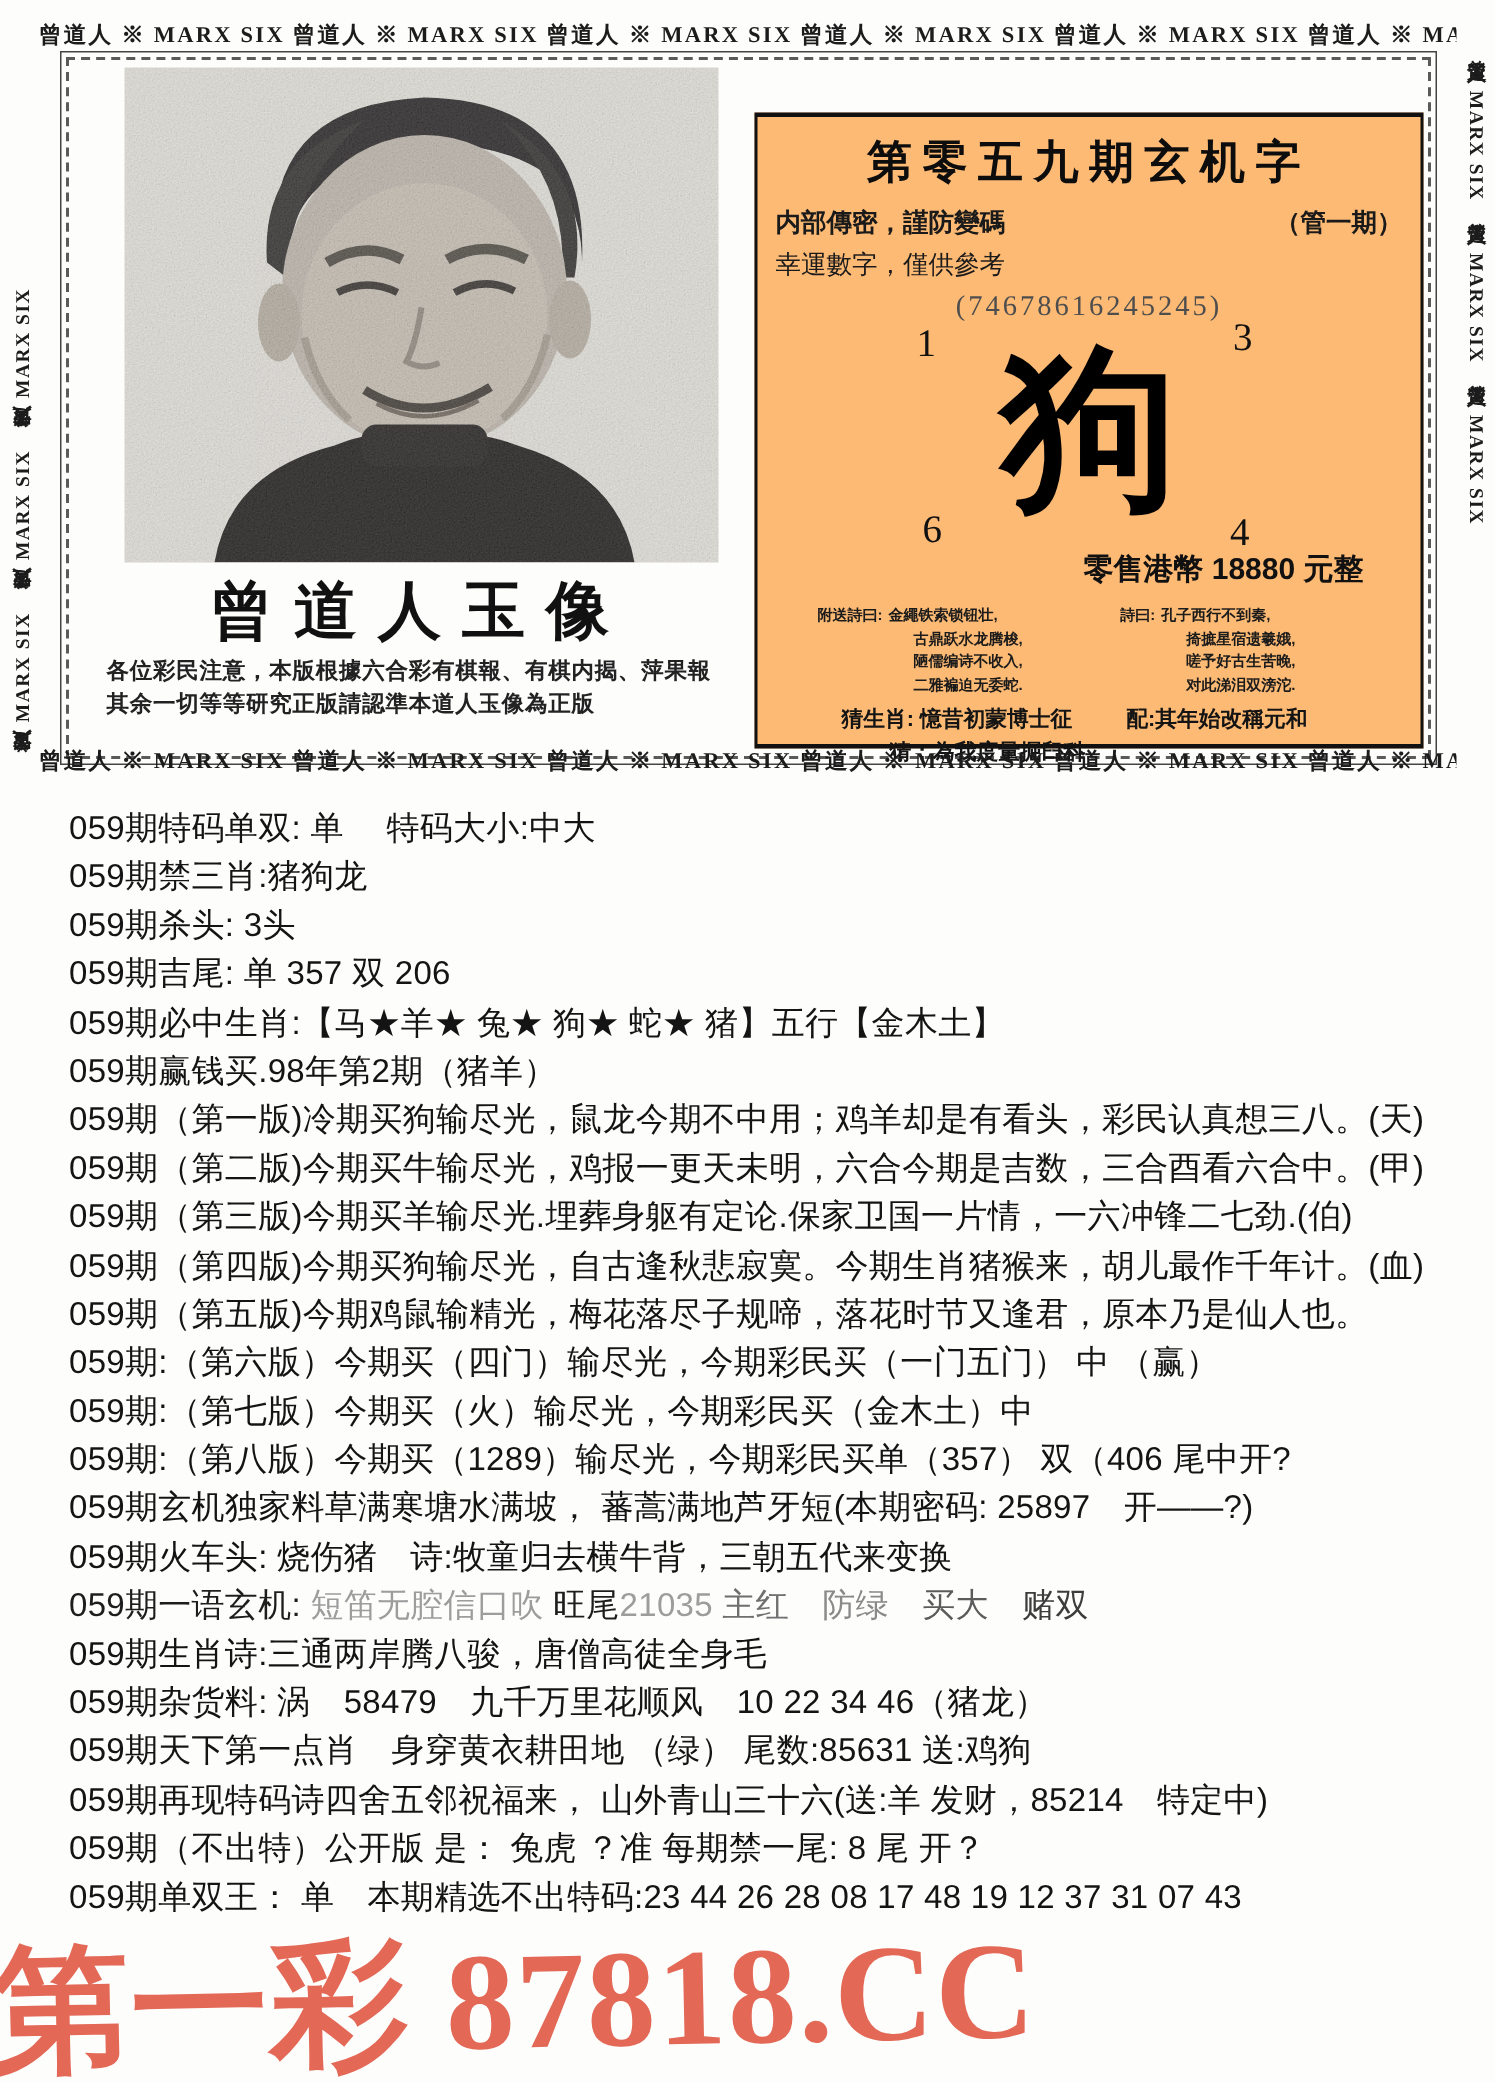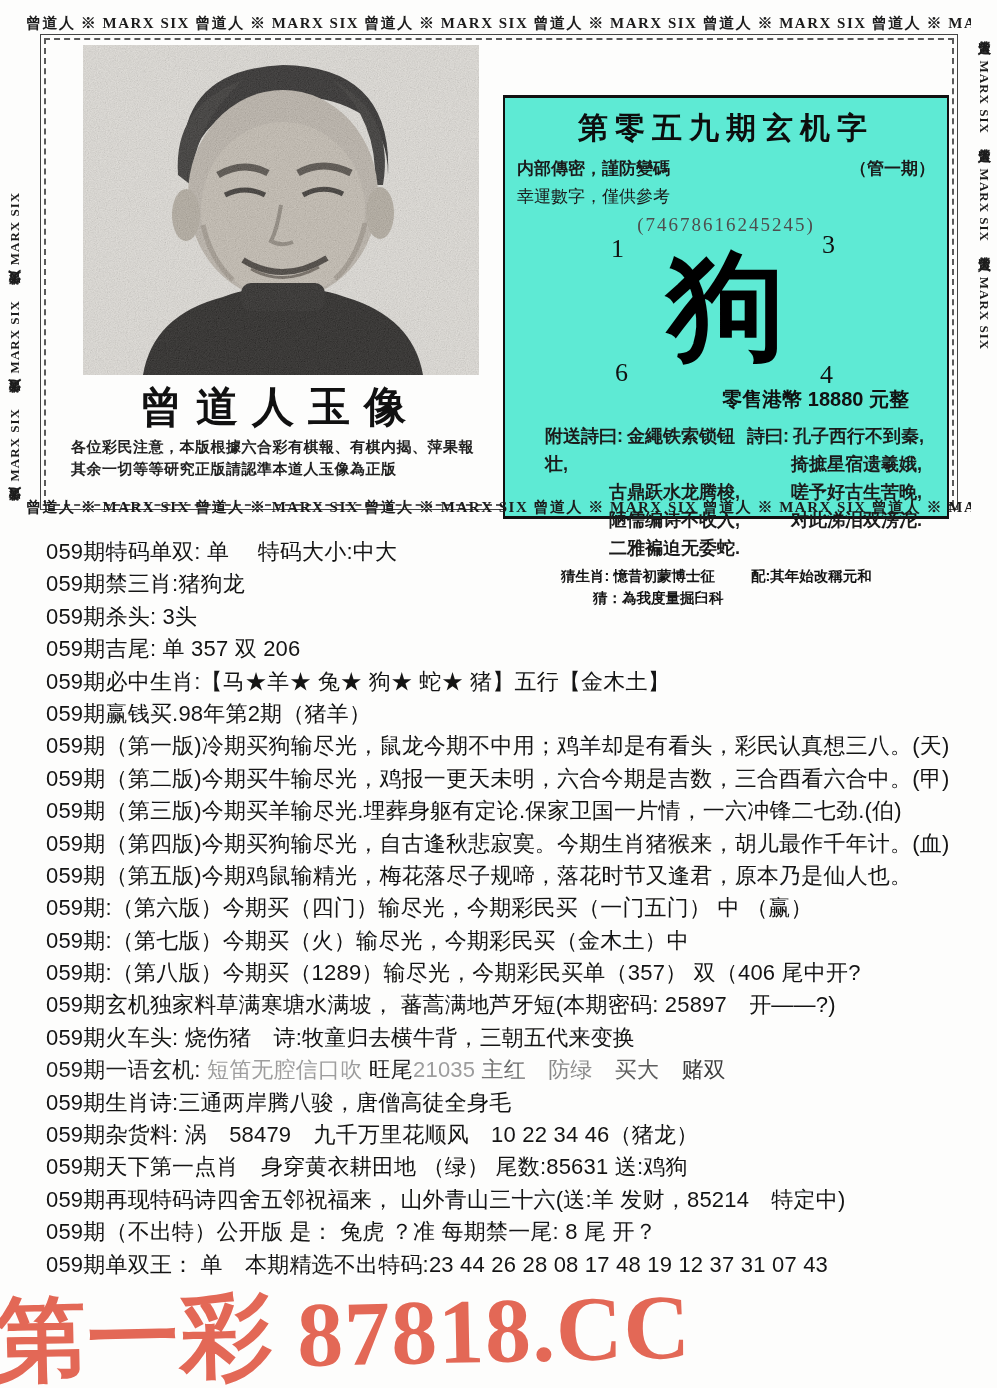--- a/index.html
+++ b/index.html
@@ -23,41 +23,41 @@
 
   
   .portrait-col{position:absolute;left:24px;top:10px;width:430px;}
   .photo{width:396px;height:330px;margin-left:18px;background:#e4e1db;position:relative;overflow:hidden;}
   .photo svg{display:block;}
   .caption{margin-top:4px;text-align:center;font-family:"Liberation Serif",serif;
            font-weight:bold;font-size:42px;letter-spacing:14px;color:#111;}
   .note{font-size:15px;font-weight:bold;color:#222;margin:3px 0 0 6px;letter-spacing:0.5px;white-space:nowrap;}
 
   
-  .mystery-box{position:absolute;left:462px;top:60px;width:446px;height:424px;
+  .mystery-box{position:absolute;left:462px;top:40px;width:446px;height:424px;
                border:3px solid #111;border-left-width:2px;border-right-width:2px;
-               padding:8px 12px;box-sizing:border-box;background:#5eead4;}
+               padding:8px 12px;box-sizing:border-box;background:#fdba74;}
   .mb-title{text-align:center;font-family:"Liberation Serif",serif;font-weight:bold;
             font-size:30px;letter-spacing:7px;color:#0d0d0d;margin-top:2px;}
   .mb-row{display:flex;justify-content:space-between;font-weight:bold;font-size:17px;
           margin-top:8px;color:#1a1a1a;}
   .mb-sub{font-weight:normal;font-size:17px;margin-top:5px;color:#1a1a1a;}
   .mb-code{text-align:center;font-size:19px;letter-spacing:2px;color:#4e4e4e;
            font-family:"Liberation Serif",serif;margin-top:6px;}
   .zodiac-wrap{position:relative;width:230px;height:142px;margin:4px auto 0 auto;}
   .zodiac-char{position:absolute;left:50%;top:50%;transform:translate(-50%,-52%);
                font-family:"Liberation Serif",serif;font-weight:bold;font-size:118px;color:#000;}
   .corner-num{position:absolute;font-family:"Liberation Serif",serif;font-size:26px;color:#111;}
   .corner-num.tl{left:0;top:-6px;}
   .corner-num.tr{right:6px;top:-10px;}
   .corner-num.bl{left:4px;bottom:-6px;}
   .corner-num.br{right:8px;bottom:-8px;}
   .mb-price{text-align:right;font-weight:bold;font-size:20px;margin:4px 26px 0 0;color:#111;}
   .poems{display:flex;margin-top:10px;}
-  .poem{font-size:18px;font-weight:bold;color:#1b1b1b;line-height:1.55;}
+  .poem{font-size:10px;font-weight:bold;color:#1b1b1b;line-height:1.55;}
   .poem.left{width:55%;padding-left:28px;box-sizing:border-box;}
   .poem.right{width:45%;}
   .poem .indent{padding-left:64px;}
   .poem.right .indent{padding-left:44px;}
   .plabel{margin-right:4px;}
   .guess-row{display:flex;font-size:14.5px;font-weight:bold;color:#141414;margin-top:5px;}
   .guess-row .g1{padding-left:44px;}
   .guess-row .g2{padding-left:36px;}
   .guess-row2{font-size:14.5px;font-weight:bold;color:#141414;margin-top:3px;padding-left:76px;}
 

